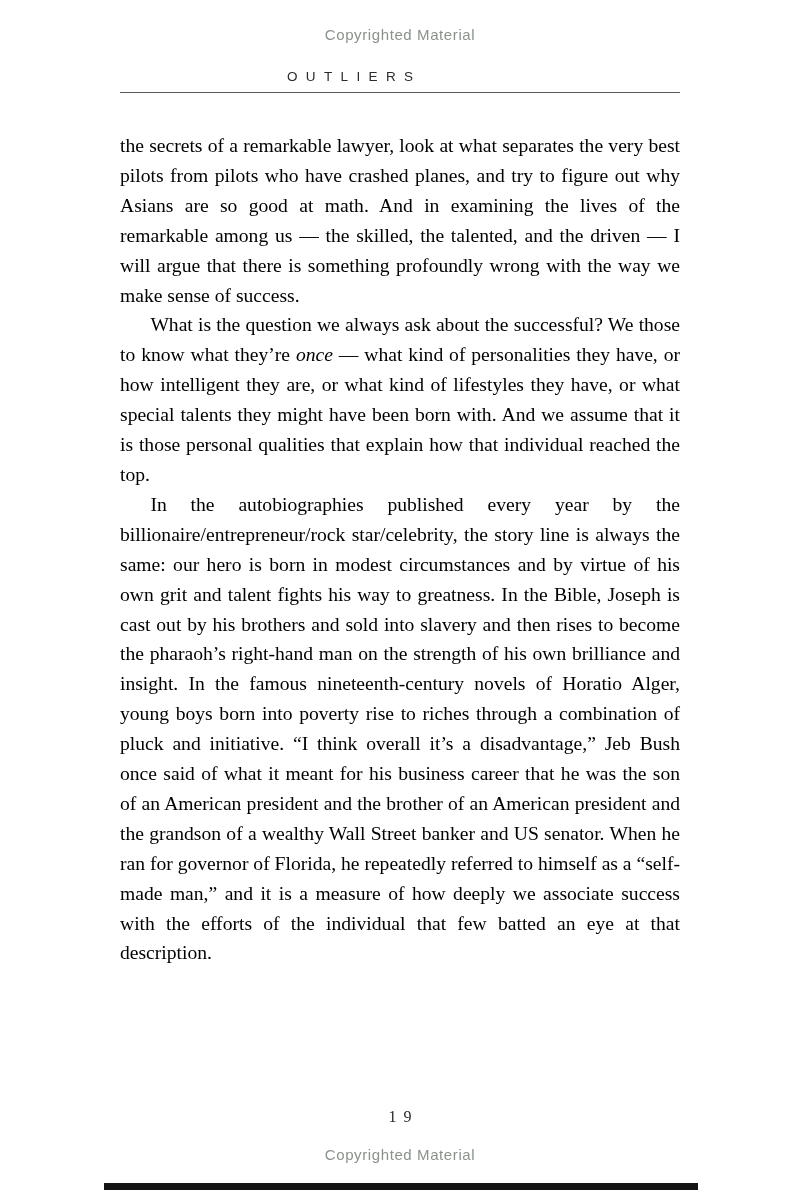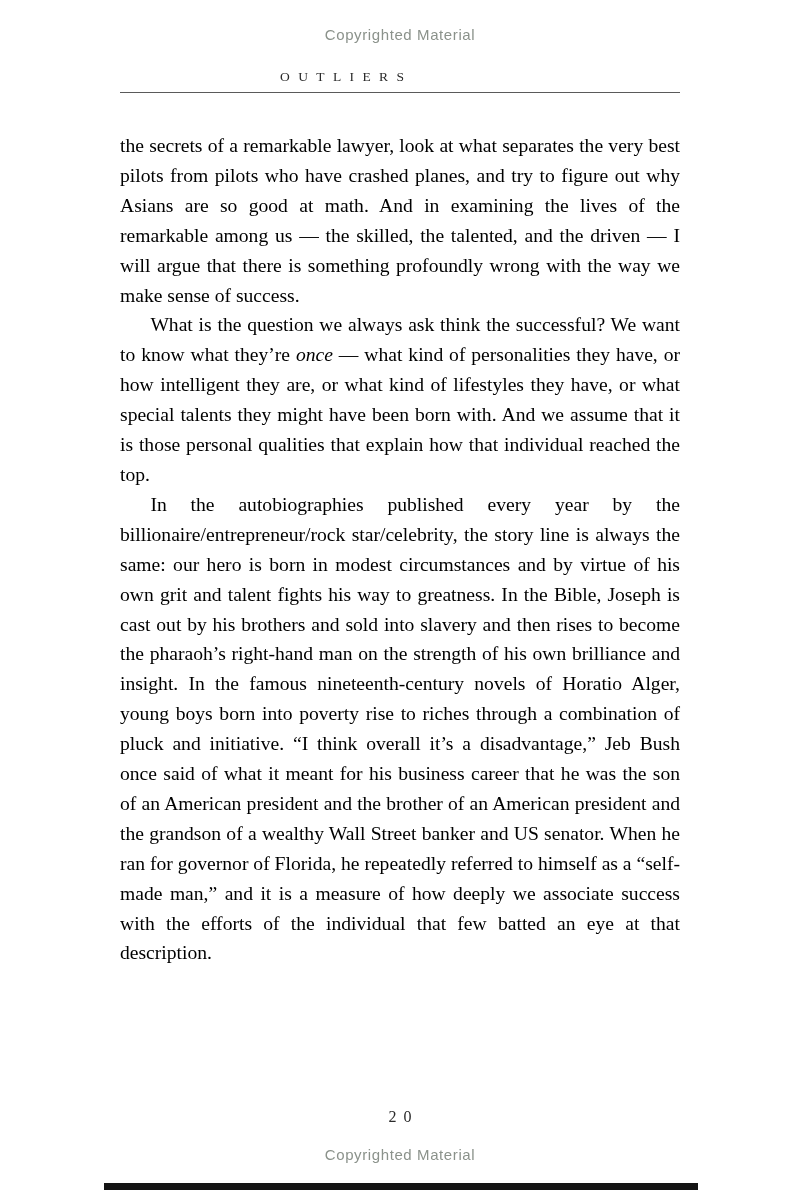--- a/index.html
+++ b/index.html
@@ -24,24 +24,24 @@
     font-family: "Liberation Sans", sans-serif;
     font-size: 15px;
     letter-spacing: 0.04em;
     color: #8b928b;
   }
   .copyright-top { top: 26px; }
   .copyright-bottom { top: 1146px; }
   .running-head {
     position: absolute;
     top: 69px;
-    left: 0;
+    left: 8px;
     width: 684px;
     text-align: center;
-    font-family: Liberation Serif, serif;
+    font-family: Liberation Sans, sans-serif;
     font-size: 13.5px;
     font-weight: 400;
     letter-spacing: 0.62em;
     text-indent: 0.62em; 
     color: #2a2a2a;
   }
   .header-rule {
     position: absolute;
     top: 92px;
     left: 120px;
@@ -99,23 +99,23 @@
 <div class="page">
 
   <div class="copyright-notice copyright-top">Copyrighted Material</div>
 
   <div class="running-head">OUTLIERS</div>
 
   <div class="header-rule"></div>
 
   <div class="body-text">
     <p class="first"><span>the secrets of a remarkable lawyer, look at what separates the very best pilots from pilots who have crashed planes, and try to figure out why Asians are so good at math. And in examining the lives of the remarkable among us — the skilled, the talented, and the driven — I will argue that there is something profoundly wrong with the way we make sense of success.</span></p>
-    <p><span>What is the question we always ask think the successful? We want to know what they’re </span><em>once</em><span> — what kind of personalities they have, or how intelligent they are, or what kind of lifestyles they have, or what special talents they might have been born with. And we assume that it is those personal qualities that explain how that individual reached the top.</span></p>
+    <p><span>What is the question we always ask about the successful? We those to know what they’re </span><em>once</em><span> — what kind of personalities they have, or how intelligent they are, or what kind of lifestyles they have, or what special talents they might have been born with. And we assume that it is those personal qualities that explain how that individual reached the top.</span></p>
     <p><span>In the autobiographies published every year by the billionaire/entrepreneur/rock star/celebrity, the story line is always the same: our hero is born in modest circumstances and by virtue of his own grit and talent fights his way to greatness. In the Bible, Joseph is cast out by his brothers and sold into slavery and then rises to become the pharaoh’s right-hand man on the strength of his own brilliance and insight. In the famous nineteenth-century novels of Horatio Alger, young boys born into poverty rise to riches through a combination of pluck and initiative. “I think overall it’s a disadvantage,” Jeb Bush once said of what it meant for his business career that he was the son of an American president and the brother of an American president and the grandson of a wealthy Wall Street banker and US senator. When he ran for governor of Florida, he repeatedly referred to himself as a “self-made man,” and it is a measure of how deeply we associate success with the efforts of the individual that few batted an eye at that description.</span></p>
   </div>
 
-  <div class="page-number">20</div>
+  <div class="page-number">19</div>
 
   <div class="copyright-notice copyright-bottom">Copyrighted Material</div>
 
   <div class="bottom-edge-bar"></div>
 
 </div>
 
 </body></html>

